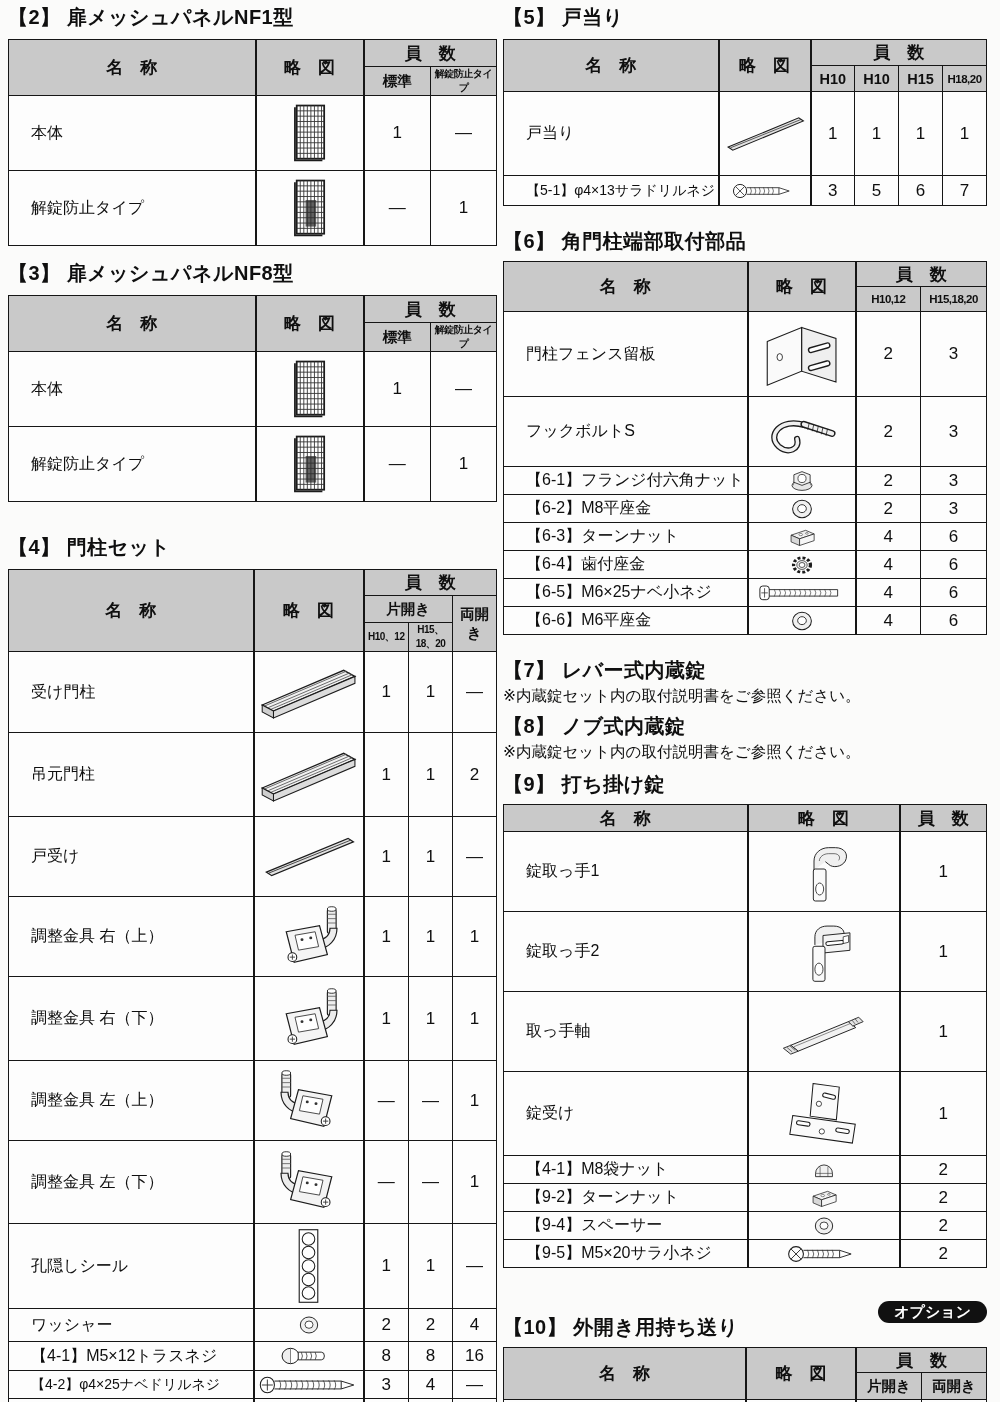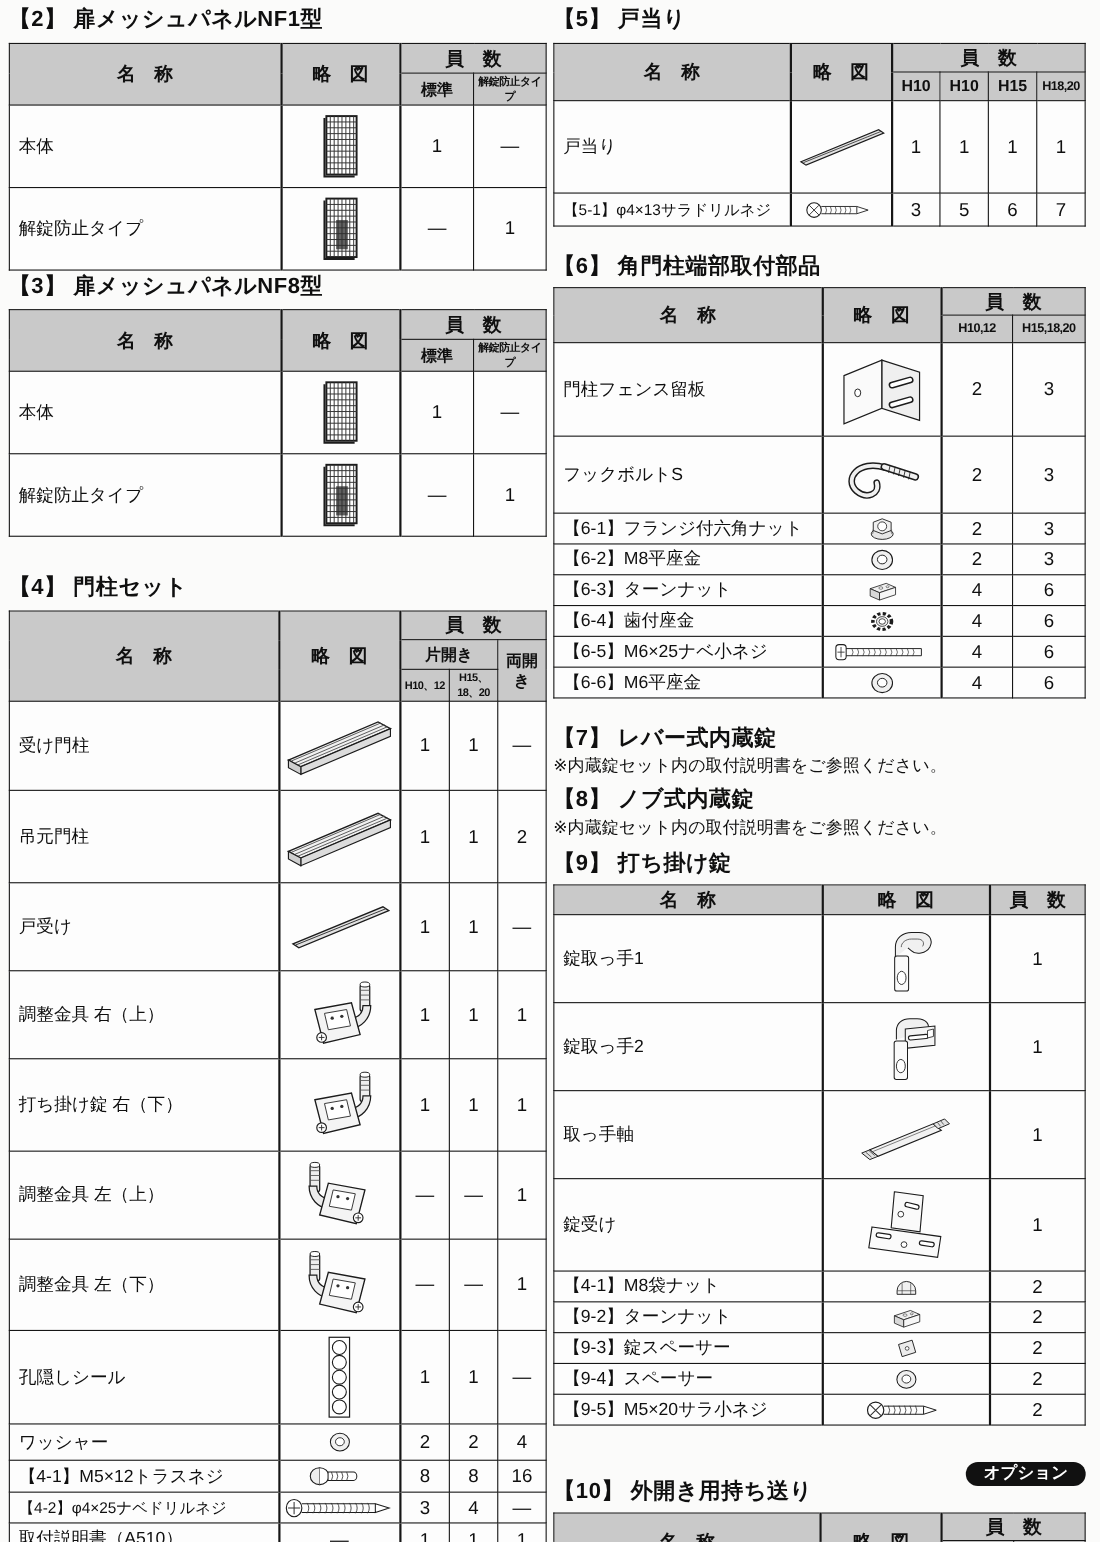--- a/index.html
+++ b/index.html
@@ -15,35 +15,35 @@
 
   .sec-title { font-size:20px; font-weight:bold; letter-spacing:.5px; white-space:nowrap;margin-top:32px; }
   .note { font-size:15.5px; margin-top:2px; white-space:nowrap; }
 
   table { border-collapse:collapse; table-layout:fixed; width:100%; background:#fdfdfd; }
   th,td { border:1.6px solid #161616; overflow:hidden; vertical-align:middle; }
   th { background:#c9c9c9; font-weight:bold; font-size:17px; text-align:center; }
   th.sub  { font-size:14.5px;margin-top:33px; }
   th.xs   { font-size:10px;  letter-spacing:-0.5px; }
   th.xs2  { font-size:11.5px; letter-spacing:-0.5px; }
-  td.name { text-align:left; padding-left:8px; font-size:16px; white-space:nowrap; }
+  td.name { text-align:left; padding-left:22px; font-size:16px; white-space:nowrap; }
   td.fs15 { font-size:14px; }
   td.q    { text-align:center; font-size:17px; }
   td.fig  { text-align:center; }
   .bl-th  { border-left-width:2.4px; }
 
   
   tr.h25{height:25px} tr.h26{height:26px} tr.h27{height:27px}
   tr.r28{height:28px} tr.r29{height:29px} tr.r30{height:30px} tr.r33{height:33px}
   tr.r55{height:55px} tr.r70{height:70px} tr.r75{height:75px}
   tr.r80{height:80px} tr.r81{height:81px} tr.r83{height:83px} tr.r84{height:84px} tr.r85{height:85px}
 
   
   .mt4{margin-top:4px} .mt6{margin-top:6px} .mt8{margin-top:8px} .mt10{margin-top:22px}
-  .mt14{margin-top:14px} .mt16{} .mt18{margin-top:0} .mt22{margin-top:22px}
+  .mt14{margin-top:14px} .mt16{} .mt18{margin-top:14px} .mt22{margin-top:22px}
 
   .title-row { display:flex; justify-content:space-between; align-items:center; }
   .badge {
     background:#111; color:#fff; font-size:15px; font-weight:bold;
     border-radius:15px; padding:3px 16px 4px; line-height:1; white-space:nowrap;
   }
   svg.ic { display:block; margin:0 auto; }
   .hidden-defs { position:absolute; width:0; height:0; overflow:hidden; }
 </style>
 </head>
@@ -361,21 +361,21 @@
       <td class="fig bl-th">
             <svg class="ic" viewBox="0 0 100 80" width="88" height="70">
               <use href="#sym-hinge-r"></use>
             </svg>
           </td>
       <td class="q bl-th">1</td>
       <td class="q">1</td>
       <td class="q">1</td>
     </tr>
     <tr class="r84">
-      <td class="name">打ち掛け錠 右（下）</td>
+      <td class="name">調整金具 右（下）</td>
       <td class="fig bl-th">
             <svg class="ic" viewBox="0 0 100 80" width="88" height="70">
               <use href="#sym-hinge-r"></use>
             </svg>
           </td>
       <td class="q bl-th">1</td>
       <td class="q">1</td>
       <td class="q">1</td>
     </tr>
     <tr class="r80">
@@ -668,29 +668,20 @@
               <use href="#sym-capnut"></use>
             </svg>
           </td>
       <td class="q bl-th">2</td>
     </tr>
     <tr class="r28">
       <td class="name">【9-2】ターンナット</td>
       <td class="fig bl-th">
             <svg class="ic" viewBox="0 0 56 36" width="34" height="22">
               <use href="#sym-turnnut"></use>
-            </svg>
-          </td>
-      <td class="q bl-th">2</td>
-    </tr>
-    <tr class="r28">
-      <td class="name">【9-3】錠スペーサー</td>
-      <td class="fig bl-th">
-            <svg class="ic" viewBox="0 0 40 38" width="26" height="25">
-              <use href="#sym-spacersq"></use>
             </svg>
           </td>
       <td class="q bl-th">2</td>
     </tr>
     <tr class="r28">
       <td class="name">【9-4】スペーサー</td>
       <td class="fig bl-th">
             <svg class="ic" viewBox="0 0 36 36" width="24" height="24">
               <use href="#sym-washer"></use>
             </svg>

